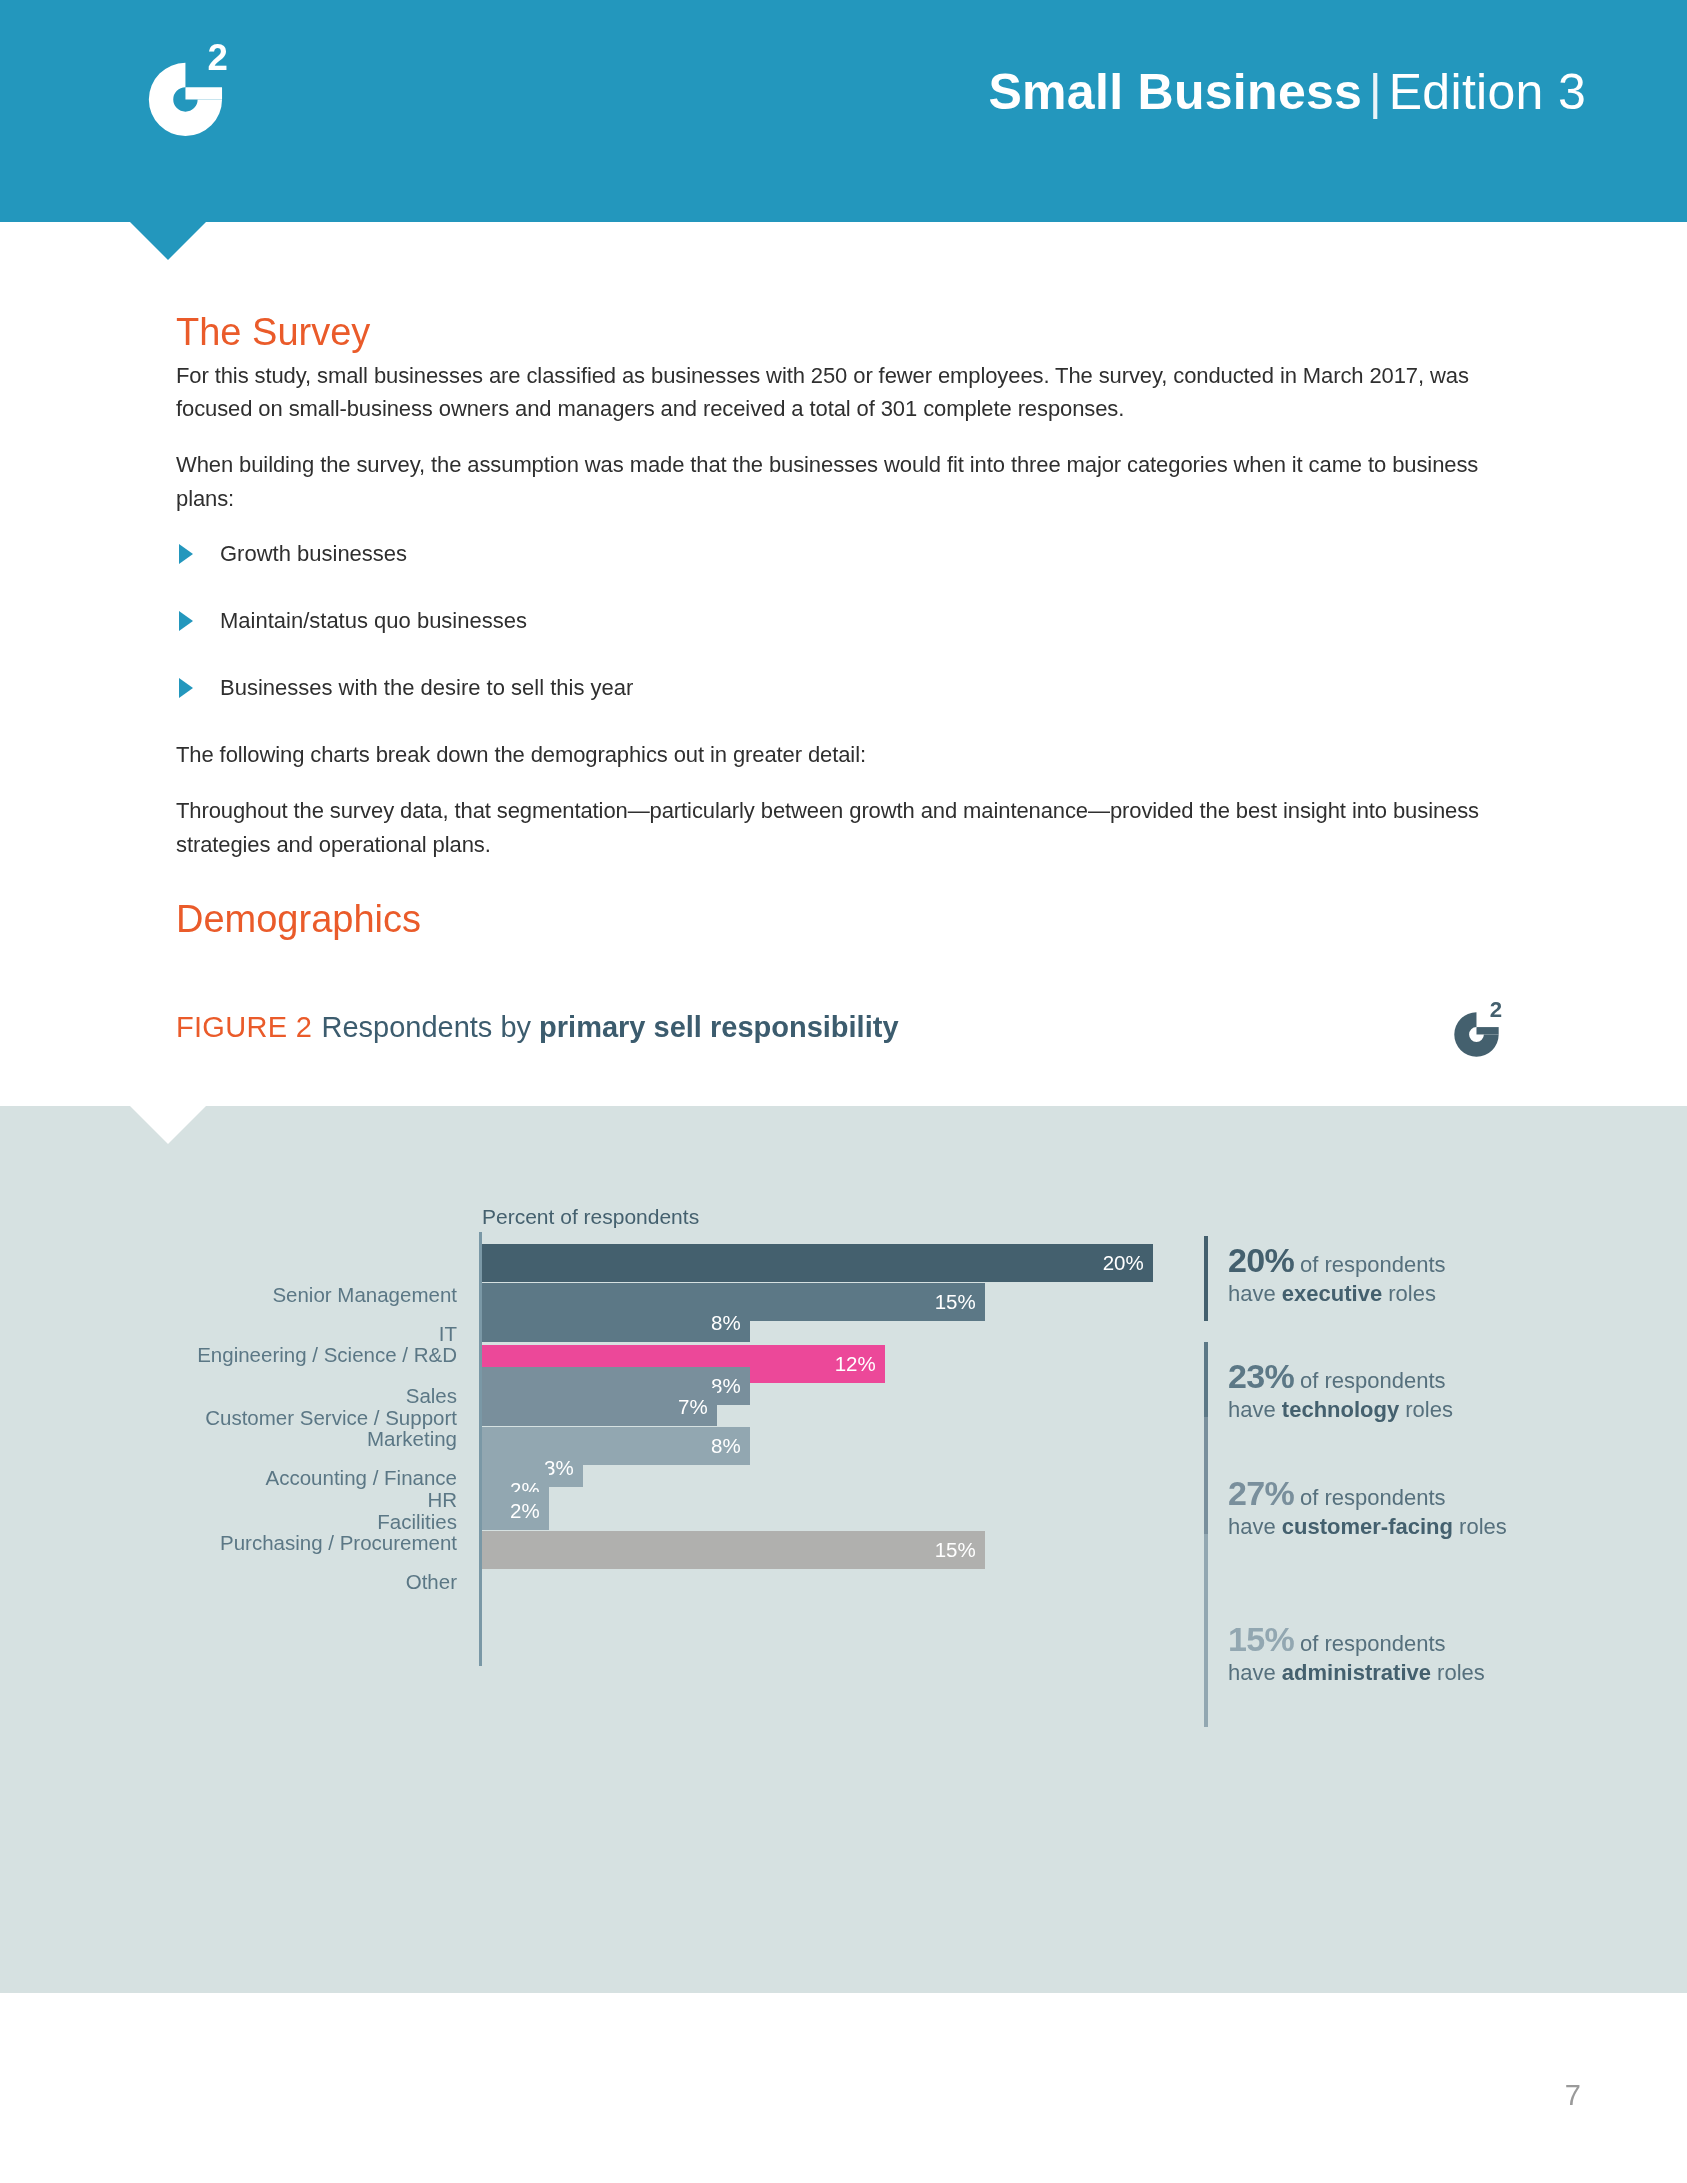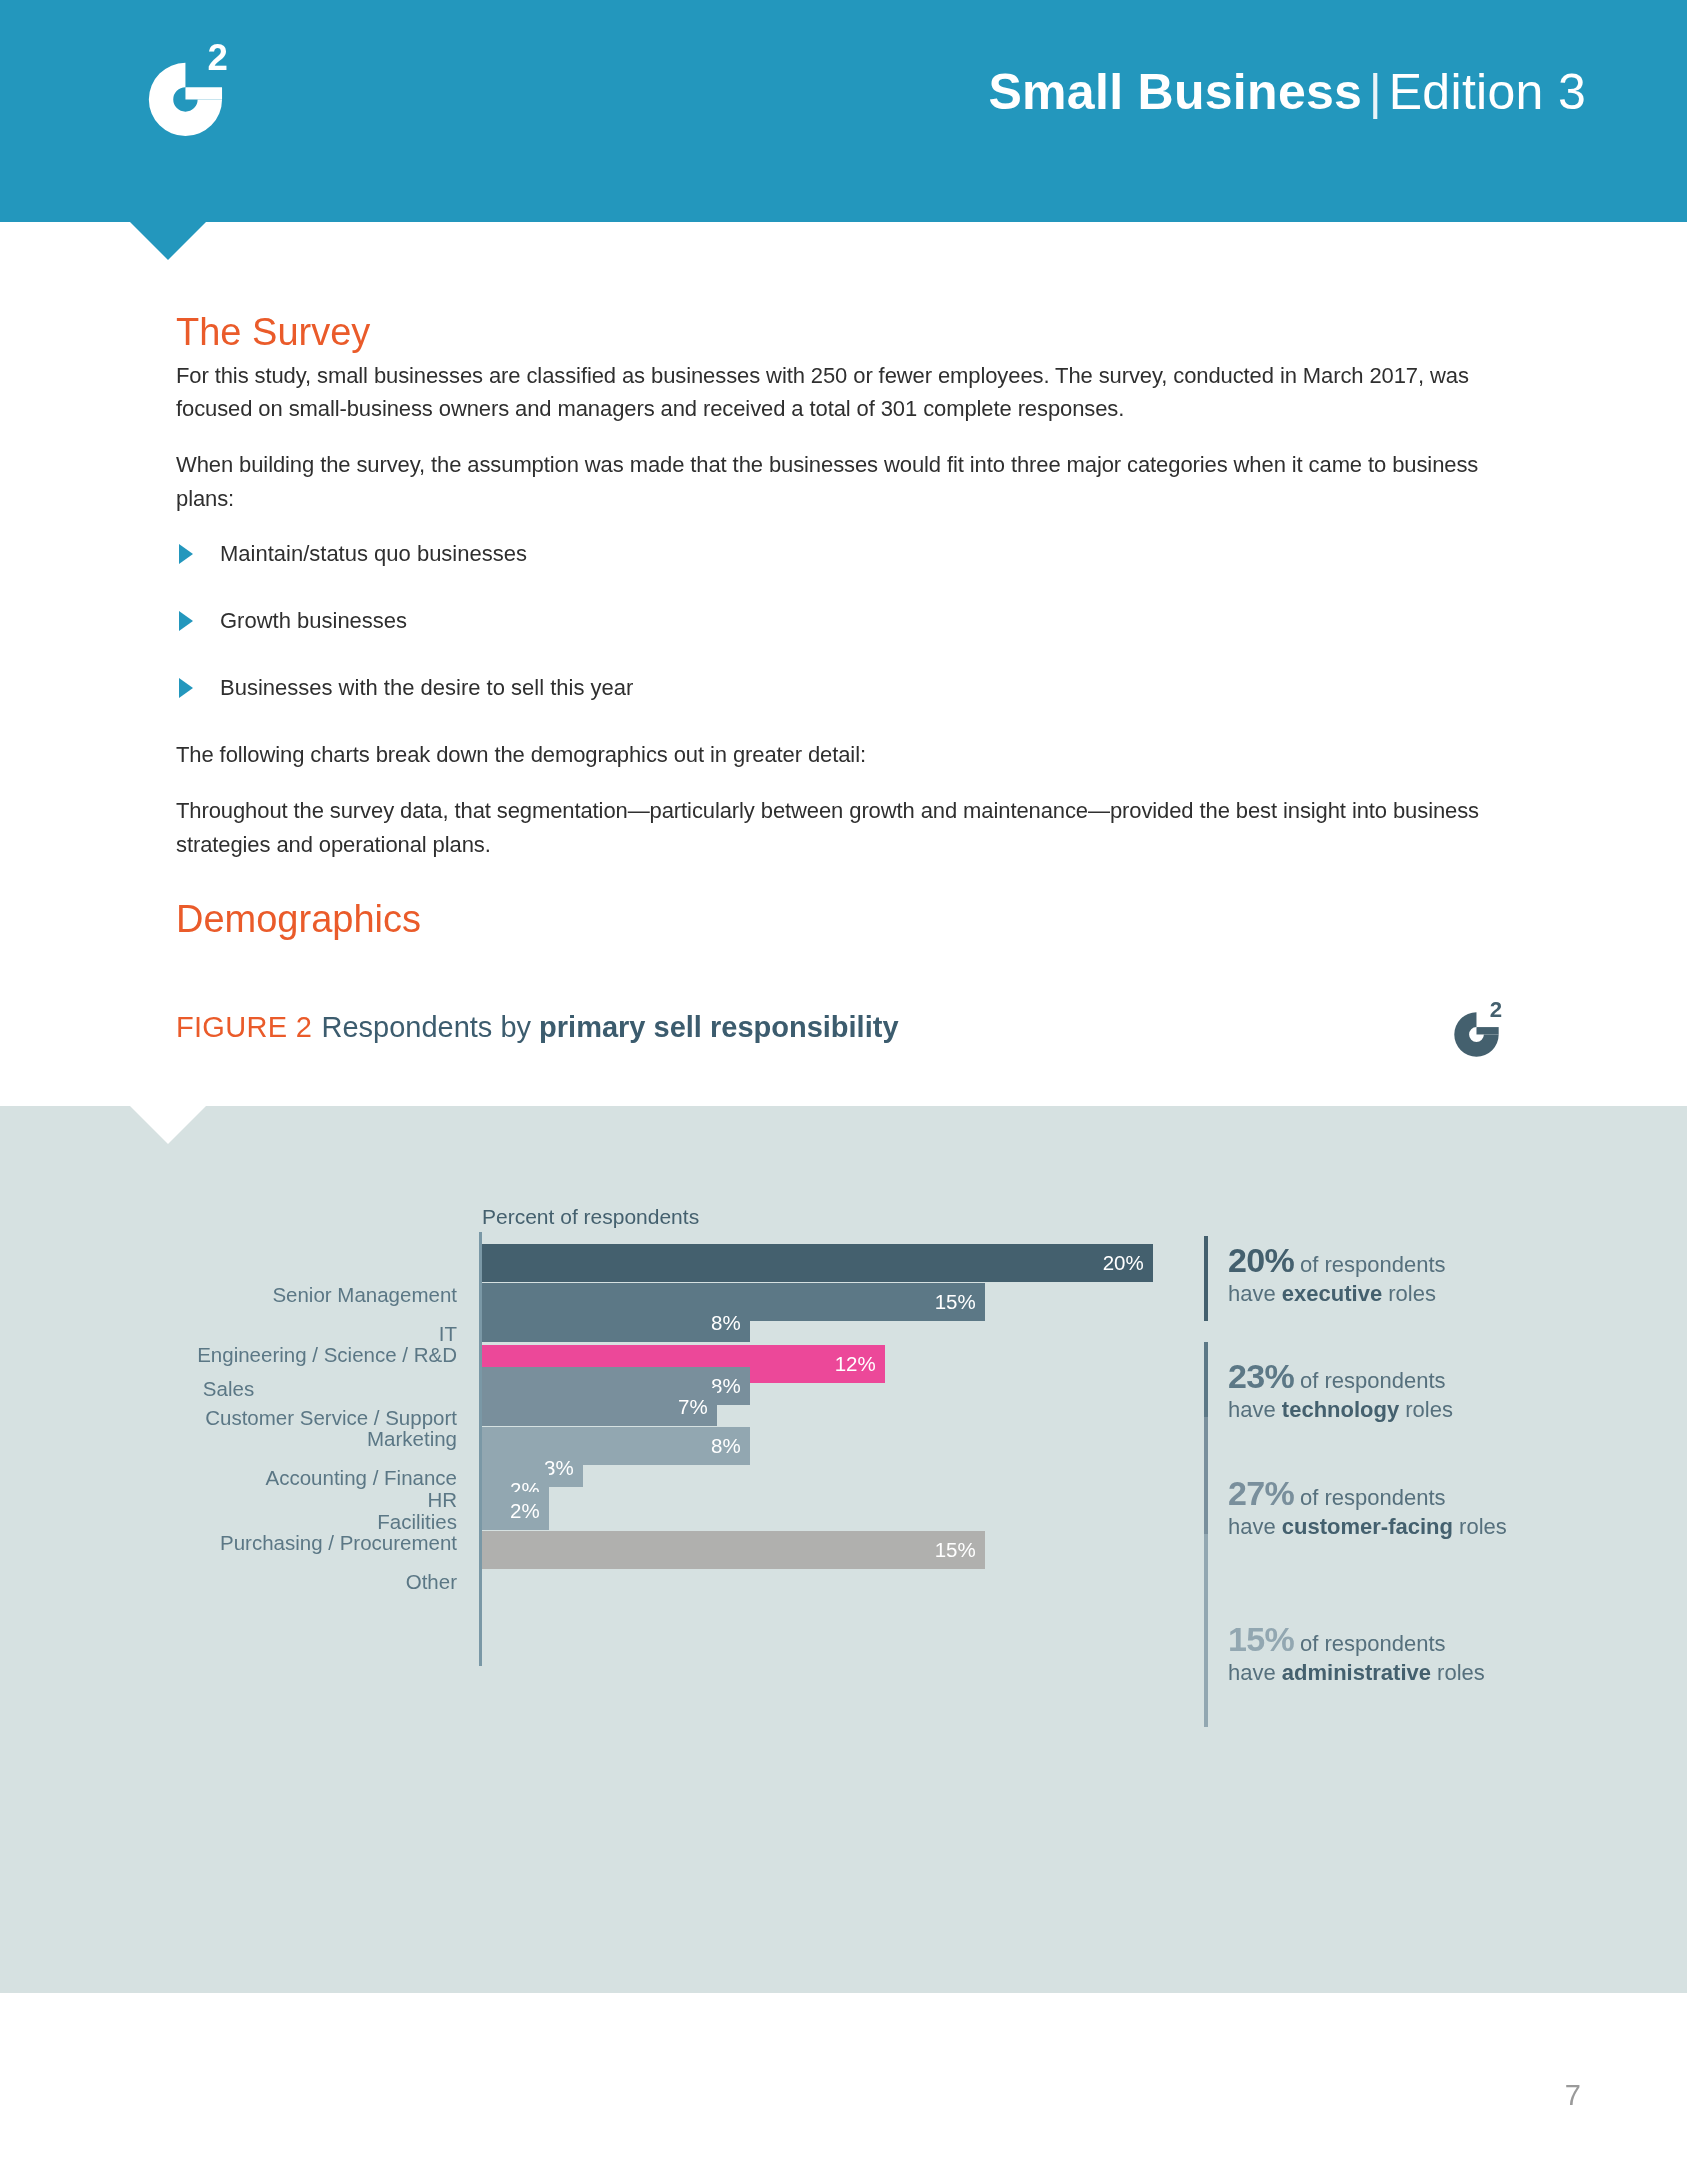--- a/index.html
+++ b/index.html
@@ -251,25 +251,25 @@
     <div class="header-notch"></div>
   </div>
 
   <div class="content">
     <h2 class="sec-title">The Survey</h2>
     <p class="body">For this study, small businesses are classified as businesses with 250 or fewer employees. The survey, conducted in March 2017, was focused on small-business owners and managers and received a total of 301 complete responses.</p>
     <p class="body">When building the survey, the assumption was made that the businesses would fit into three major categories when it came to business plans:</p>
     <ul class="bullets">
       <li>
         <span class="tri"></span>
-        <span>Maintain/status quo businesses</span>
+        <span>Growth businesses</span>
       </li>
       <li>
         <span class="tri"></span>
-        <span>Growth businesses</span>
+        <span>Maintain/status quo businesses</span>
       </li>
       <li>
         <span class="tri"></span>
         <span>Businesses with the desire to sell this year</span>
       </li>
     </ul>
     <p class="body">The following charts break down the demographics out in greater detail:</p>
     <p class="body">Throughout the survey data, that segmentation—particularly between growth and maintenance—provided the best insight into business strategies and operational plans.</p>
     <h2 class="demo-title">Demographics</h2>
   </div>
@@ -295,21 +295,21 @@
           <span class="val">20%</span>
         </div>
         <div class="cat-label" style="top: 177px;">IT</div>
         <div class="bar" style="top: 177px; width: 503px; background: rgb(92, 120, 134);">
           <span class="val">15%</span>
         </div>
         <div class="cat-label" style="top: 198px;">Engineering / Science / R&amp;D</div>
         <div class="bar" style="top: 198px; width: 268px; background: rgb(92, 120, 134);">
           <span class="val">8%</span>
         </div>
-        <div class="cat-label" style="top: 232px; text-align: center;">Sales</div>
+        <div class="cat-label" style="top: 239px;">Sales</div>
         <div class="bar" style="top: 239px; width: 403px; background: #ec4899;">
           <span class="val">12%</span>
         </div>
         <div class="cat-label" style="top: 261px;">Customer Service / Support</div>
         <div class="bar" style="top: 261px; width: 268px; background: rgb(121, 143, 156);">
           <span class="val">8%</span>
         </div>
         <div class="cat-label" style="top: 282px;">Marketing</div>
         <div class="bar" style="top: 282px; width: 235px; background: rgb(121, 143, 156);">
           <span class="val">7%</span>

